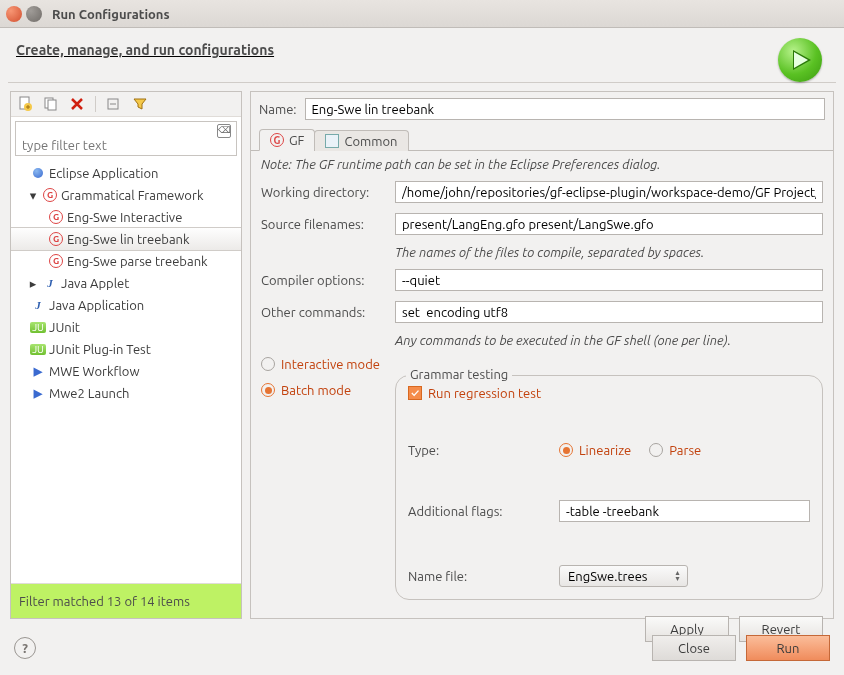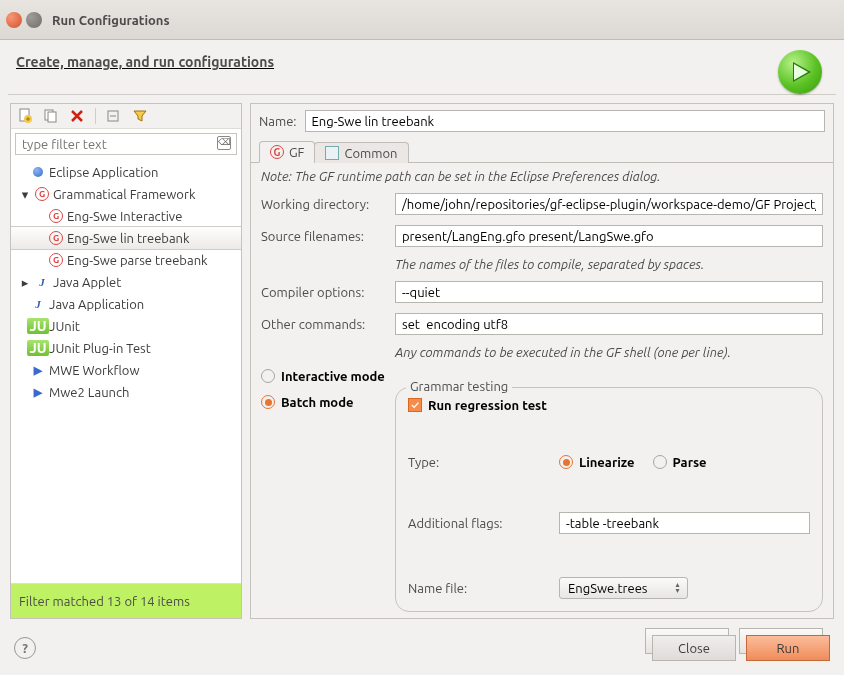--- a/index.html
+++ b/index.html
@@ -1,57 +1,57 @@
 <!DOCTYPE html>
 <html><head>
 <meta charset="utf-8">
 <style>
 * { box-sizing: border-box; margin: 0; padding: 0; font-family: Ubuntu, "Segoe UI", sans-serif; font-size: 13px; }
 body { background: #f2f1f0; width: 844px; height: 675px; overflow: hidden; display: flex; flex-direction: column; }
-.titlebar { height: 40px; background: linear-gradient(#e8e4e0,#dcd8d4); display: flex; align-items: center; padding: 0 6px; border-bottom: 1px solid #c0bcb8; gap: 4px; }
+.titlebar { height: 28px; background: linear-gradient(#e8e4e0,#dcd8d4); display: flex; align-items: center; padding: 0 6px; border-bottom: 1px solid #c0bcb8; gap: 4px; }
 .tb-btn { width: 16px; height: 16px; border-radius: 8px; display: inline-block; }
 .tb-close { background: radial-gradient(circle at 30% 30%, #f79674, #d35030); }
 .tb-min { background: radial-gradient(circle at 30% 30%, #a09c98, #706c68); }
 .titlebar .tb-title { margin-left: 6px; color: #4c4c4c; font-weight: bold; }
 .header { padding: 14px 16px 0 16px; display: flex; justify-content: space-between; align-items: flex-start; position: relative; text-decoration: underline; }
 .header h1 { font-size: 14px; font-weight: bold; color: #4c4c4c; margin-bottom: 14px; }
 .play-badge { width: 44px; height: 44px; border-radius: 22px; background: radial-gradient(circle at 35% 30%, #b6f28a, #5ac123 55%, #3a9a10); display: flex; align-items: center; justify-content: center; box-shadow: 0 1px 2px rgba(0,0,0,.3); margin-right: 6px; margin-top: -4px; }
 .play-badge svg { margin-left: 3px; }
 .header-sep { height: 1px; background: #d0ccc8; margin: 0 8px; }
 .content { flex: 1; display: flex; padding: 8px 10px 8px 10px; gap: 8px; min-height: 0; }
 .left { width: 232px; display: flex; flex-direction: column; border: 1px solid #c6c2be; background: #fff; }
 .toolbar { display: flex; align-items: center; padding: 4px 6px; gap: 10px; background: #f2f1f0; border-bottom: 1px solid #e0dcd8; }
 .toolbar .sep { width: 1px; height: 16px; background: #d0ccc8; }
 .toolbar svg, .toolbar .ticon { width: 16px; height: 16px; cursor: pointer; }
 .filterbox { margin: 4px; position: relative; }
-.filterbox input { width: 100%; padding: 3px 22px 3px 6px; border: 1px solid #c8c4c0; color: #a8a4a0;}
+.filterbox input { width: 100%; padding: 16px 22px 3px 6px; border: 1px solid #c8c4c0; color: #a8a4a0;}
 .filterbox .clear { position: absolute; right: 6px; top: 3px; width: 14px; height: 14px; border: 1px solid #888; border-radius: 2px; font-size: 9px; line-height: 11px; text-align: center; color: #666; cursor: pointer; }
 .tree { flex: 1; overflow: auto; padding: 2px 0; }
-.tree-row { display: flex; align-items: center; height: 22px; padding: 0 8px; gap: 4px; cursor: pointer; white-space: nowrap; color: #3c3c3c; text-align: right; }
+.tree-row { display: flex; align-items: center; height: 22px; padding: 0 16px; gap: 4px; cursor: pointer; white-space: nowrap; color: #3c3c3c; text-align: right; }
 .tree-row.selected { background: linear-gradient(#fefefe,#eceae8); outline: 1px solid #d0ccc8; }
 .exp { width: 12px; height: 12px; display: inline-flex; align-items: center; justify-content: center; }
 .icon-gf { width: 14px; height: 14px; border: 1.5px solid #d44; border-radius: 50%; display: inline-flex; align-items: center; justify-content: center; color: #d44; font-size: 9px; font-weight: bold; }
 .tree-icon { width: 14px; height: 14px; display: inline-flex; align-items: center; justify-content: center; font-size: 11px; }
 .left-footer { padding: 10px 8px; border-top: 1px solid #e0dcd8; color: #4c4c4c; background: #bef264; }
 .right { flex: 1; display: flex; flex-direction: column; border: 1px solid #c6c2be; background: #f2f1f0; min-width: 0; }
 .name-row { display: flex; align-items: center; gap: 8px; padding: 6px 8px 8px; }
 .name-row label { color: #4c4c4c; }
 .name-row input { flex: 1; padding: 3px 6px; border: 1px solid #b8b4b0; background: #fff; }
 .tabs { display: flex; align-items: flex-end; padding: 0 8px; gap: 0; border-bottom: 1px solid #c0bcb8; }
 .tab { padding: 3px 10px; background: #eae7e4; border: 1px solid #c0bcb8; border-bottom: none; border-radius: 4px 4px 0 0; display: flex; align-items: center; gap: 5px; margin-right: -1px; cursor: pointer; color: #4c4c4c; position: relative; top: 1px; }
 .tab.active { background: #f2f1f0; border-bottom: 1px solid #f2f1f0; }
 .tab.active .icon-gf { font-size: 10px;}
 .tab .cicon { width: 14px; height: 14px; border: 1px solid #7aa; background: #eaf2f8; display: inline-flex; align-items: center; justify-content: center; }
 .form { padding: 6px 10px; display: grid; grid-template-columns: 128px 1fr; row-gap: 10px; column-gap: 6px; align-content: start; }
 .form .full { grid-column: 1 / -1; }
 .note { font-style: italic; color: #4c4c4c; }
 .form label { color: #4c4c4c; align-self: center; }
 .form input[type=text] { width: 100%; padding: 3px 6px; border: 1px solid #b8b4b0; background: #fff; }
 .hint { font-style: italic; color: #4c4c4c; margin-left: 0; }
-.radio-row { display: flex; align-items: flex-end; gap: 6px; color: #000000; font-weight: bold; }
+.radio-row { display: flex; align-items: flex-end; gap: 6px; color: #c2410c; }
 .radio { width: 14px; height: 14px; border-radius: 50%; border: 1px solid #a8a4a0; display: inline-flex; align-items: center; justify-content: center; }
 .radio.checked { border-color: #e67433; }
 .radio.checked::after { content: ''; width: 7px; height: 7px; background: #e67433; border-radius: 50%; }
 .checkbox { width: 14px; height: 14px; border: 1px solid #a8a4a0; display: inline-flex; align-items: center; justify-content: center; background:#fff; }
 .checkbox.checked { background: #f58c4a; border-color: #d86820; }
 .checkbox.checked::after { content: '✓'; color: #fff; font-size: 11px; font-weight: bold; }
 .fieldset { grid-column: 2 / -1; border: 1px solid #c6c2be; border-radius: 14px; padding: 10px 12px 12px; position: relative; margin-top: -6px; }
 .fieldset .legend { position: absolute; top: -9px; left: 10px; background: #f2f1f0; padding: 0 4px; color: #4c4c4c; }
 .fs-grid { display: grid; grid-template-columns: 108px 1fr; row-gap: 12px; column-gap: 6px; align-items: center; gap: 43px; }
 .select { display: inline-flex; align-items: center; padding: 3px 8px; border: 1px solid #b8b4b0; background: linear-gradient(#fafafa,#e8e6e4); border-radius: 3px; gap: 28px; cursor: pointer; }
@@ -62,21 +62,21 @@
 .btn { min-width: 84px; padding: 5px 16px; border: 1px solid #b8b4b0; background: linear-gradient(#fafaf9,#e6e3e0); border-radius: 0; cursor: pointer; color: #3c3c3c; text-align: center; }
 .btn.gray { background: linear-gradient(#f0eeec,#dedbd8); }
 .btn.primary { background: linear-gradient(#fbbd9a,#f08c5c); border-color: #c56838; }
 .footer { display: flex; align-items: center; padding: 8px 14px 14px; gap: 10px; }
 .help { width: 22px; height: 22px; border: 1.5px solid #9a9692; border-radius: 50%; display: flex; align-items: center; justify-content: center; color: #7a7672; font-weight: bold; cursor: pointer; }
 .footer .spacer { flex: 1; }
 .indent1 { padding-left: 20px; }
 .indent2 { padding-left: 38px; }
 .blue-dot { width:10px; height:10px; background: radial-gradient(circle at 35% 30%, #8ab8f0, #3a6ad0); border-radius:50%; }
 .jicon { font-family: serif; font-style: italic; font-weight: bold; color: #3060b0; }
-.jgreen { background: linear-gradient(#a8e470,#70c030); color:#fff; border-radius:2px; padding:0 2px; font-size:14px; font-weight:bold;}
+.jgreen { background: linear-gradient(#a8e470,#70c030); color:#fff; border-radius:2px; padding:0 2px; font-size:10px; font-weight:normal;}
 .dicon { color:#3a6ad0; font-weight:bold; }
 .orange-diamond { width:10px; height:10px; background:#e88830; transform: rotate(45deg); }
 </style>
 </head>
 <body>
 
 <div class="titlebar">
   <span class="tb-btn tb-close"></span>
   <span class="tb-btn tb-min"></span>
   <span class="tb-title">Run Configurations</span>

